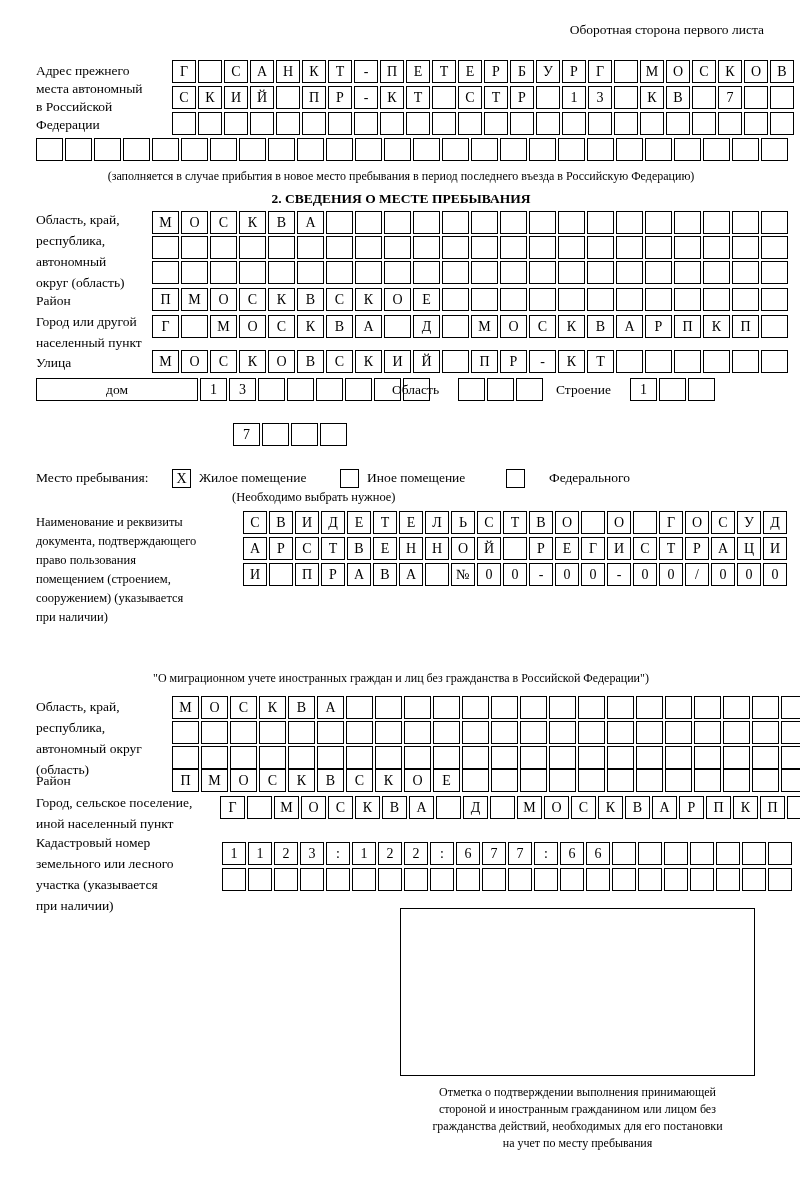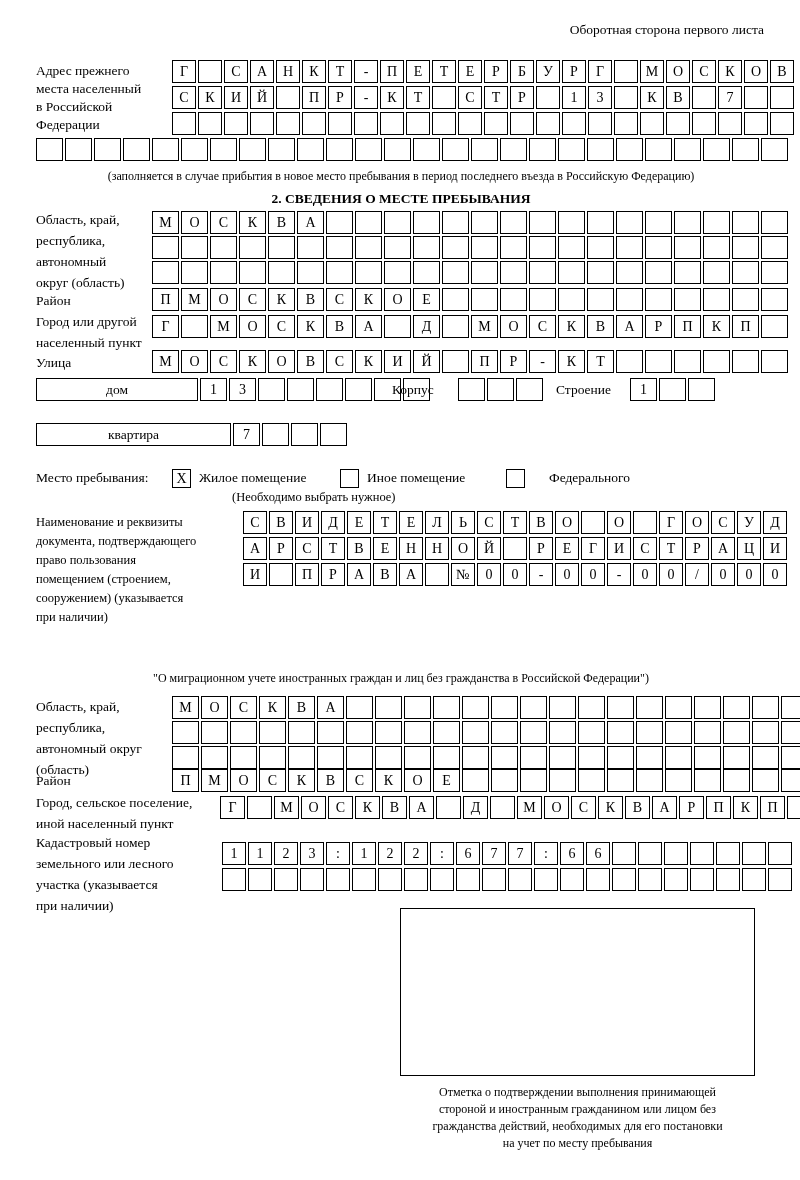--- a/index.html
+++ b/index.html
@@ -89,21 +89,21 @@
   }
 </style>
 </head>
 <body>
 
 <div id="page">
 
   <div class="hdr-right">Оборотная сторона первого листа</div>
 
   <div class="lbl" style="left:36px; top:62px;">Адрес прежнего</div>
-  <div class="lbl" style="left:36px; top:80px;">места населенный</div>
+  <div class="lbl" style="left:36px; top:80px;">места автономный</div>
   <div class="lbl" style="left:36px; top:98px;">в Российской</div>
   <div class="lbl" style="left:36px; top:116px;">Федерации</div>
 
   <div class="row" id="prev-row-0" style="left:172px; top:60px;">
       <div class="cell" style="width: 24px;">Г</div>
       <div class="cell" style="width: 24px;"></div>
       <div class="cell" style="width: 24px;">С</div>
       <div class="cell" style="width: 24px;">А</div>
       <div class="cell" style="width: 24px;">Н</div>
       <div class="cell" style="width: 24px;">К</div>
@@ -372,34 +372,33 @@
   <div class="row" id="s2-house" style="left:200px; top:378px;">
       <div class="cell" style="width: 27px;">1</div>
       <div class="cell" style="width: 27px;">3</div>
       <div class="cell" style="width: 27px;"></div>
       <div class="cell" style="width: 27px;"></div>
       <div class="cell" style="width: 27px;"></div>
       <div class="cell" style="width: 27px;"></div>
       <div class="cell" style="width: 27px;"></div>
       <div class="cell last" style="width: 27px;"></div>
     </div>
-  <div class="lbl" style="left:392px; top:381px;">Корпус</div>
+  <div class="lbl" style="left:392px; top:381px;">Область</div>
   <div class="row" id="s2-korpus" style="left:458px; top:378px;">
       <div class="cell" style="width: 27px;"></div>
       <div class="cell" style="width: 27px;"></div>
       <div class="cell last" style="width: 27px;"></div>
     </div>
   <div class="lbl" style="left:556px; top:381px;">Строение</div>
   <div class="row" id="s2-stroenie" style="left:630px; top:378px;">
       <div class="cell" style="width: 27px;">1</div>
       <div class="cell" style="width: 27px;"></div>
       <div class="cell last" style="width: 27px;"></div>
     </div>
 
-  <div class="boxline" style="left:36px; top:423px; width:195px;">квартира</div>
   <div class="row" id="s2-flat" style="left:233px; top:423px;">
       <div class="cell" style="width: 27px;">7</div>
       <div class="cell" style="width: 27px;"></div>
       <div class="cell" style="width: 27px;"></div>
       <div class="cell last" style="width: 27px;"></div>
     </div>
 
   <div class="lbl" style="left:36px; top:469px;">Место пребывания:</div>
   <div class="chk" style="left:172px; top:469px;">X</div>
   <div class="lbl" style="left:199px; top:469px;">Жилое помещение</div>

